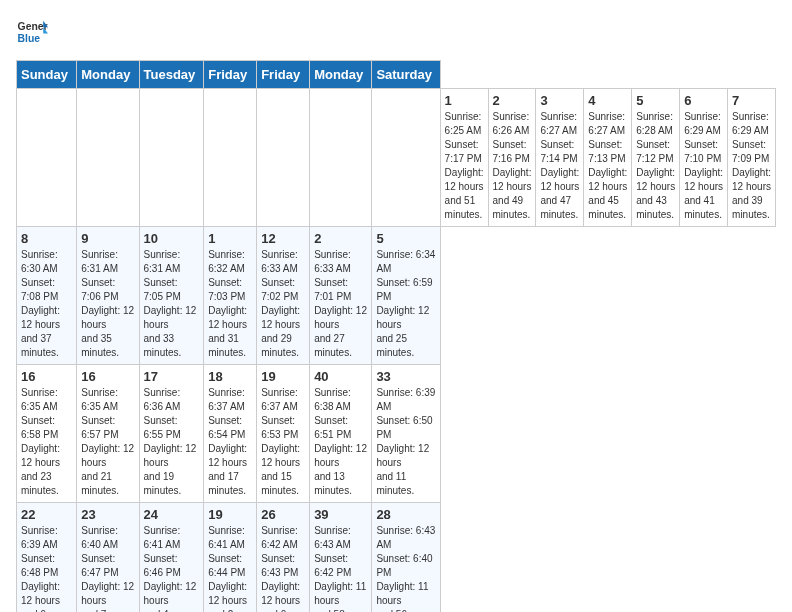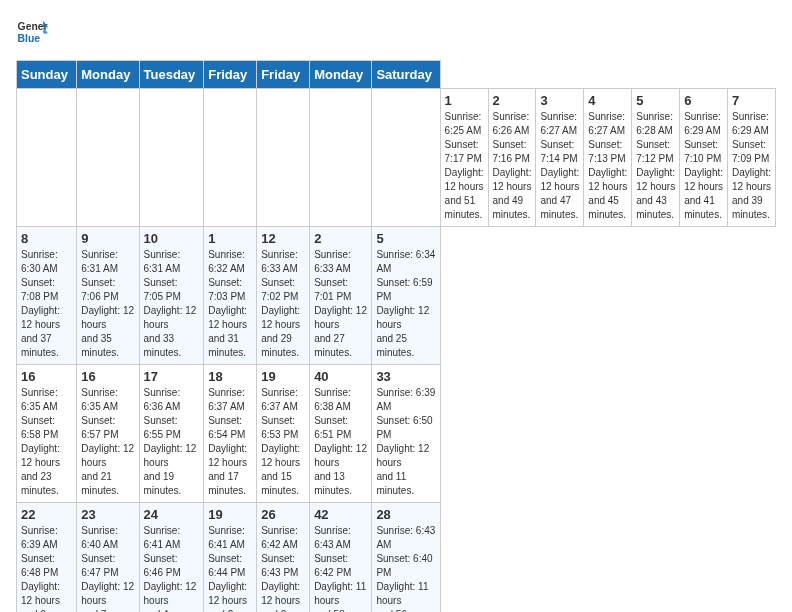--- a/index.html
+++ b/index.html
@@ -170,19 +170,19 @@
         <td><span class="day-num">22</span>
 <span class="day-info">Sunrise: 6:39 AM<br>Sunset: 6:48 PM<br>Daylight: 12 hours<br>and 9 minutes.</span></td>
         <td><span class="day-num">23</span>
 <span class="day-info">Sunrise: 6:40 AM<br>Sunset: 6:47 PM<br>Daylight: 12 hours<br>and 7 minutes.</span></td>
         <td><span class="day-num">24</span>
 <span class="day-info">Sunrise: 6:41 AM<br>Sunset: 6:46 PM<br>Daylight: 12 hours<br>and 4 minutes.</span></td>
         <td><span class="day-num">19</span>
 <span class="day-info">Sunrise: 6:41 AM<br>Sunset: 6:44 PM<br>Daylight: 12 hours<br>and 2 minutes.</span></td>
         <td><span class="day-num">26</span>
 <span class="day-info">Sunrise: 6:42 AM<br>Sunset: 6:43 PM<br>Daylight: 12 hours<br>and 0 minutes.</span></td>
-        <td><span class="day-num">42</span>
+        <td><span class="day-num">39</span>
 <span class="day-info">Sunrise: 6:43 AM<br>Sunset: 6:42 PM<br>Daylight: 11 hours<br>and 58 minutes.</span></td>
         <td><span class="day-num">28</span>
 <span class="day-info">Sunrise: 6:43 AM<br>Sunset: 6:40 PM<br>Daylight: 11 hours<br>and 56 minutes.</span></td>
       </tr>
     </tbody>
 </table>
 
 </body></html>

